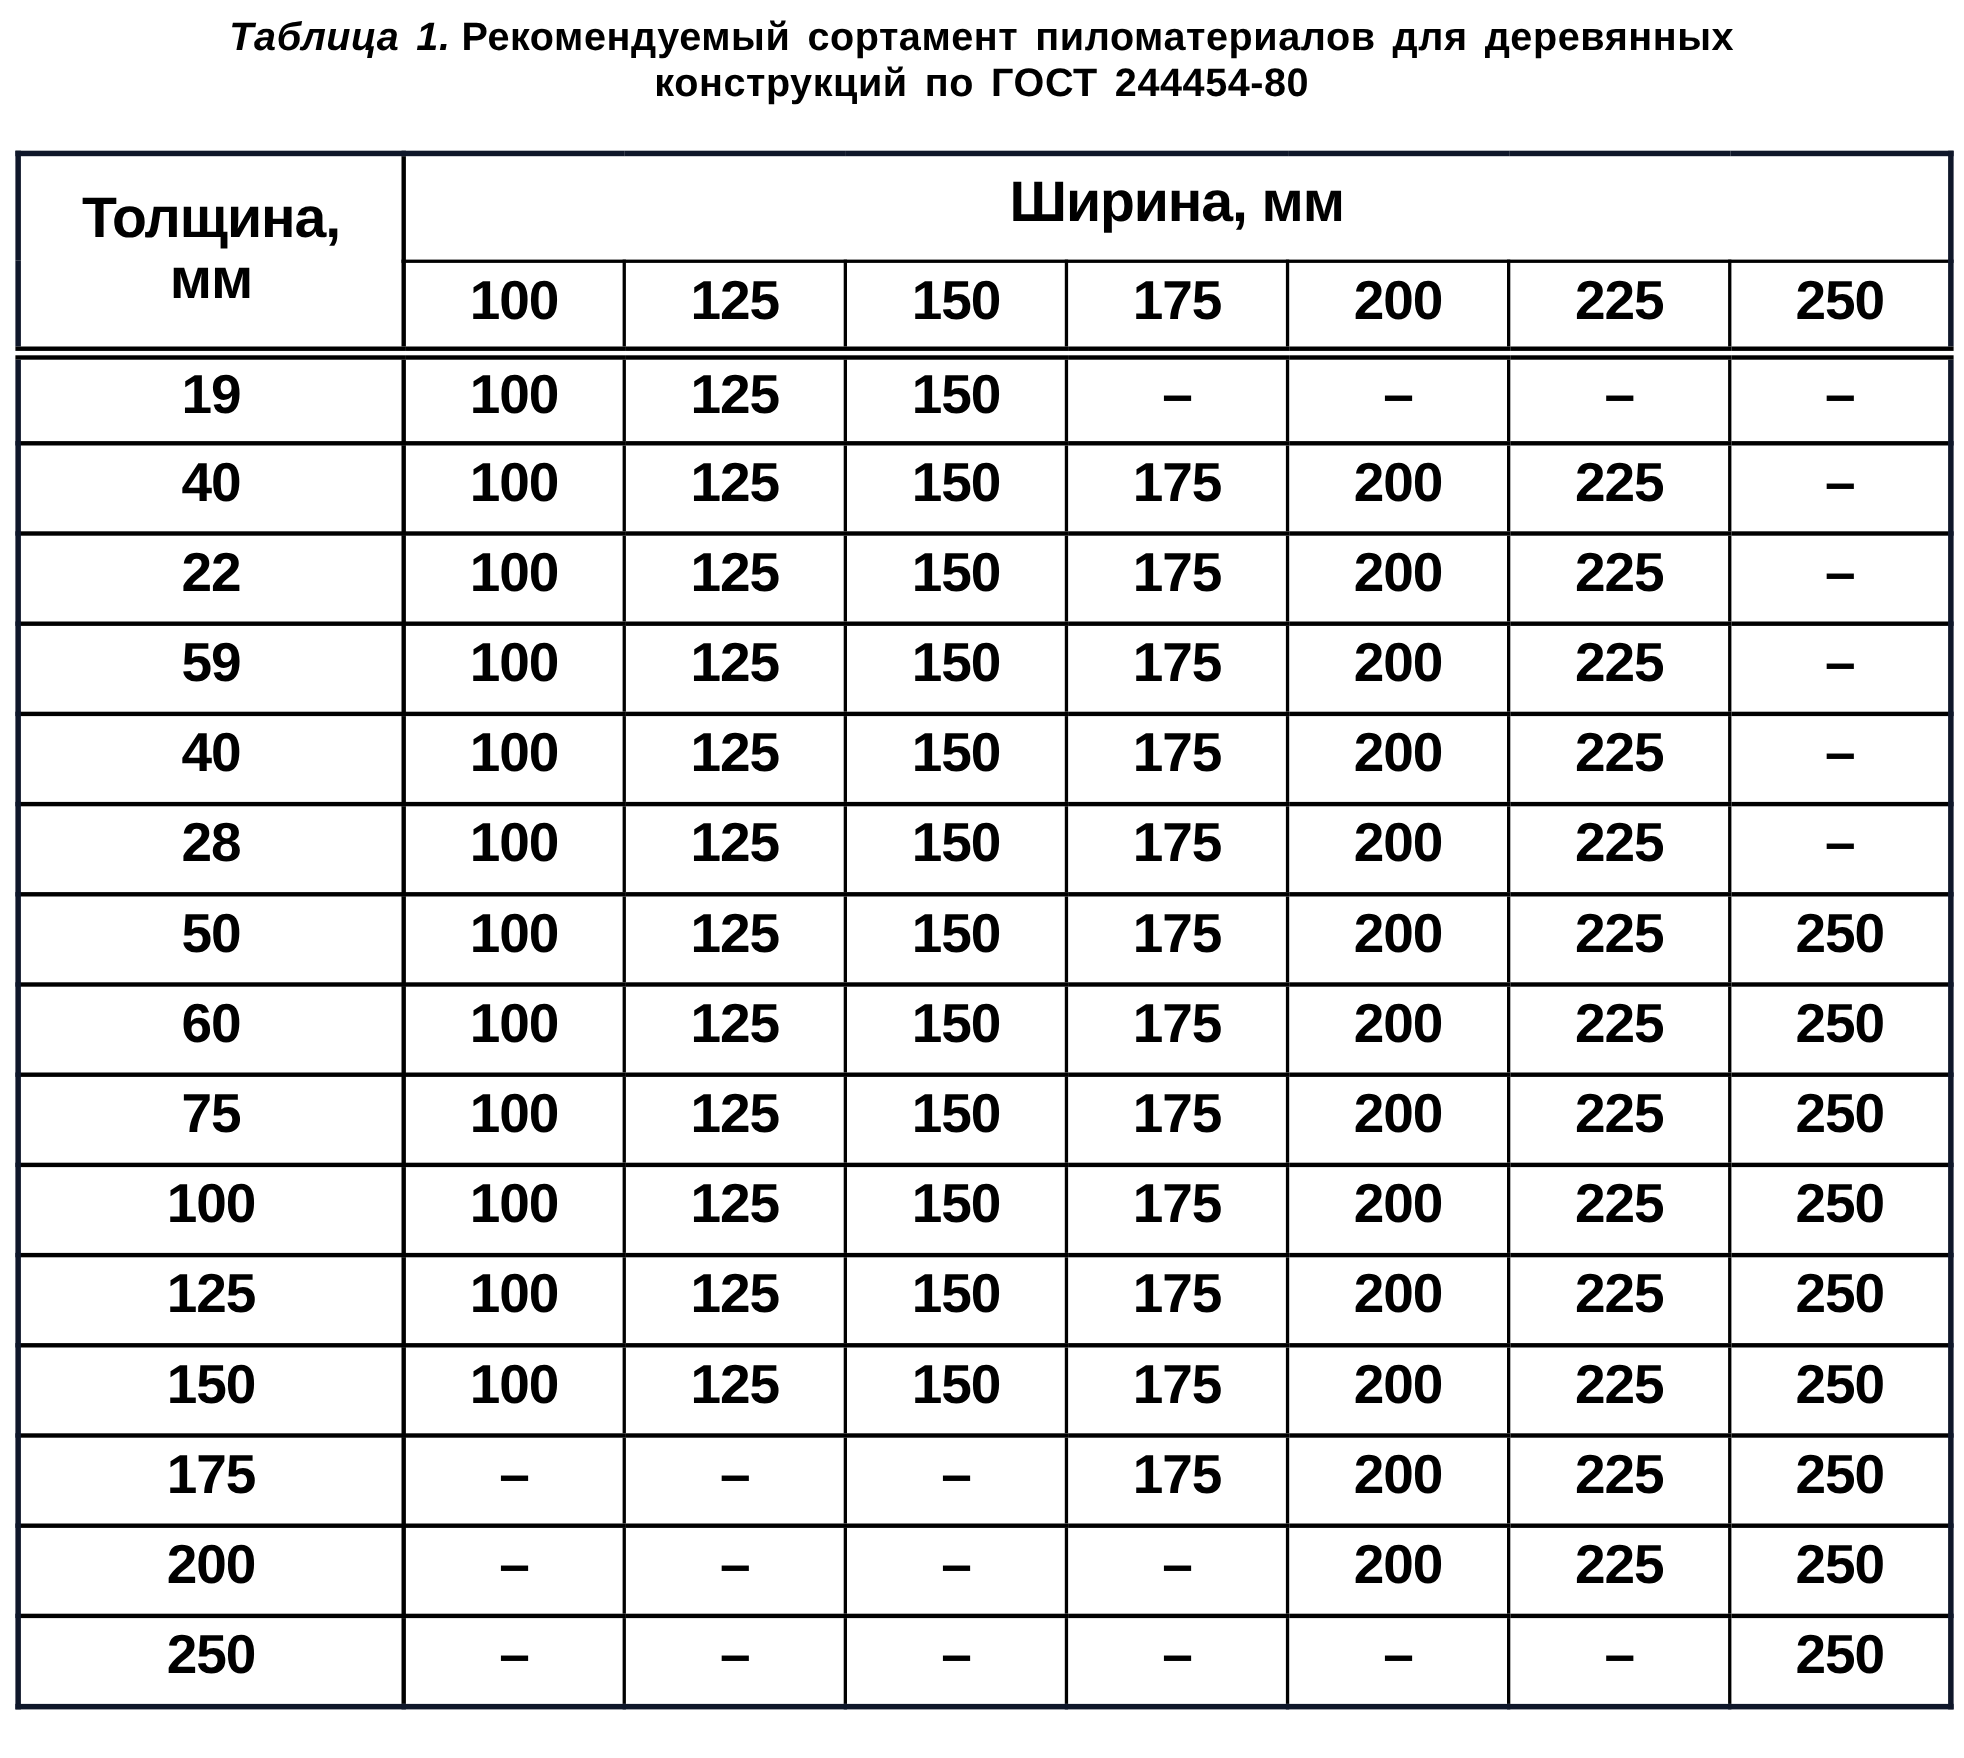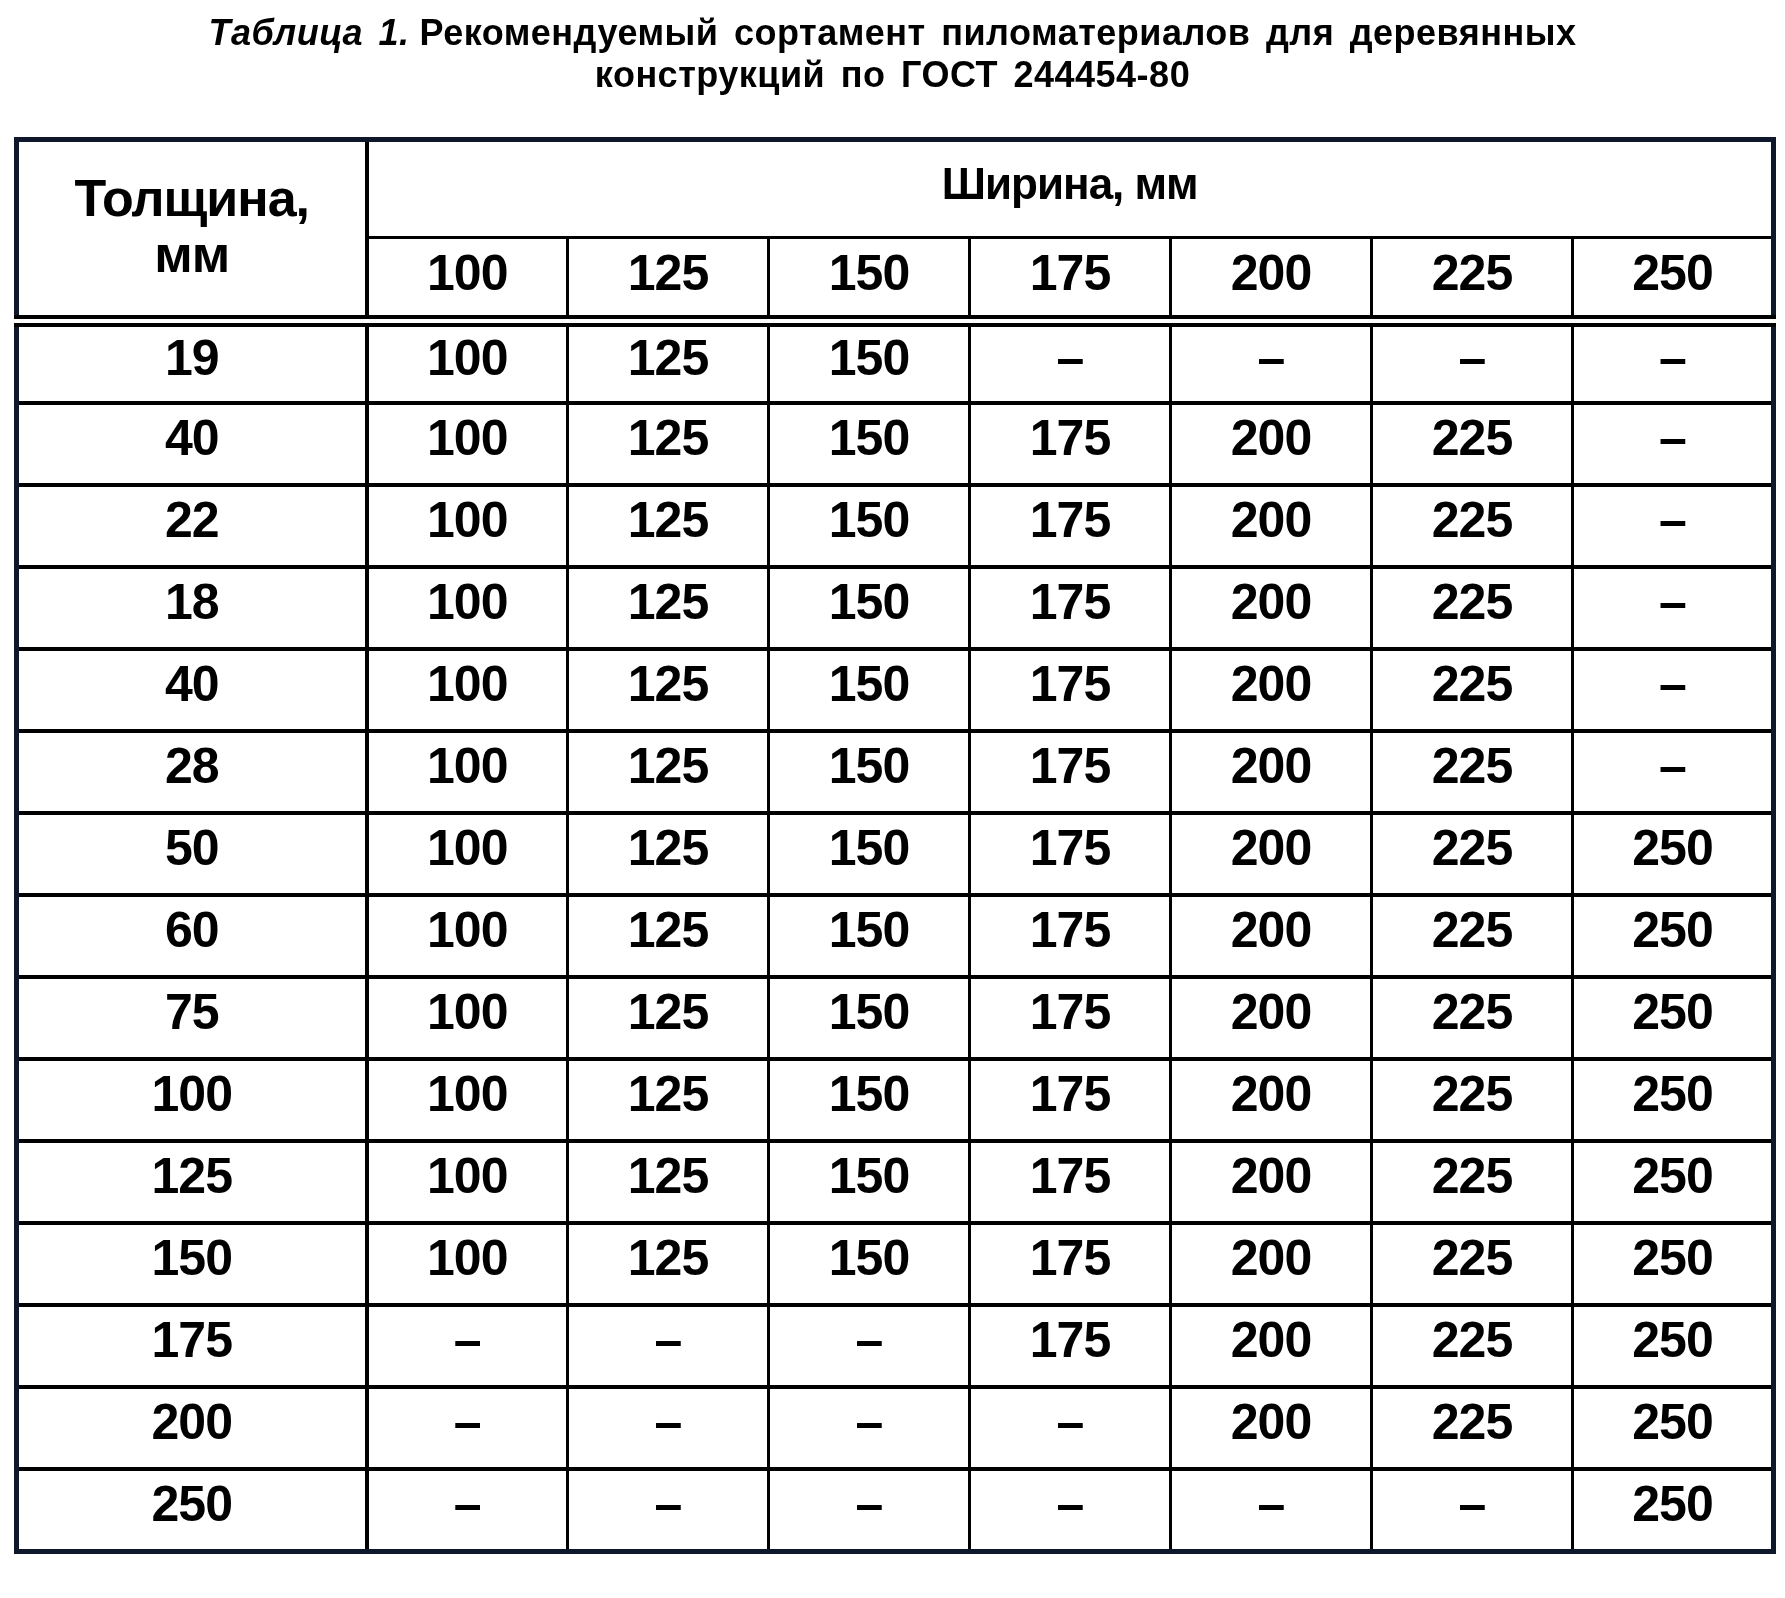--- a/index.html
+++ b/index.html
@@ -47,21 +47,21 @@
   tbody tr { height: 82px; }
 
   th.corner {
     font-size: 52px;
     line-height: 1.08;
     border-bottom: 12px double #000;
     border-right-width: 4px;
     padding-bottom: 6px;
   }
   th.span {
-    font-size: 44px;
+    font-size: 52px;
     padding-bottom: 10px;
     border-bottom: 3px solid #000;
   }
   thead tr.sub th {
     font-size: 50px;
     border-bottom: 12px double #000;
     padding-bottom: 10px;
   }
   tbody td {
     font-size: 50px;
@@ -137,21 +137,21 @@
           <td class="thick">22</td>
           <td>100</td>
           <td>125</td>
           <td>150</td>
           <td>175</td>
           <td>200</td>
           <td>225</td>
           <td>–</td>
         </tr>
         <tr>
-          <td class="thick">18</td>
+          <td class="thick">59</td>
           <td>100</td>
           <td>125</td>
           <td>150</td>
           <td>175</td>
           <td>200</td>
           <td>225</td>
           <td>–</td>
         </tr>
         <tr>
           <td class="thick">40</td>

